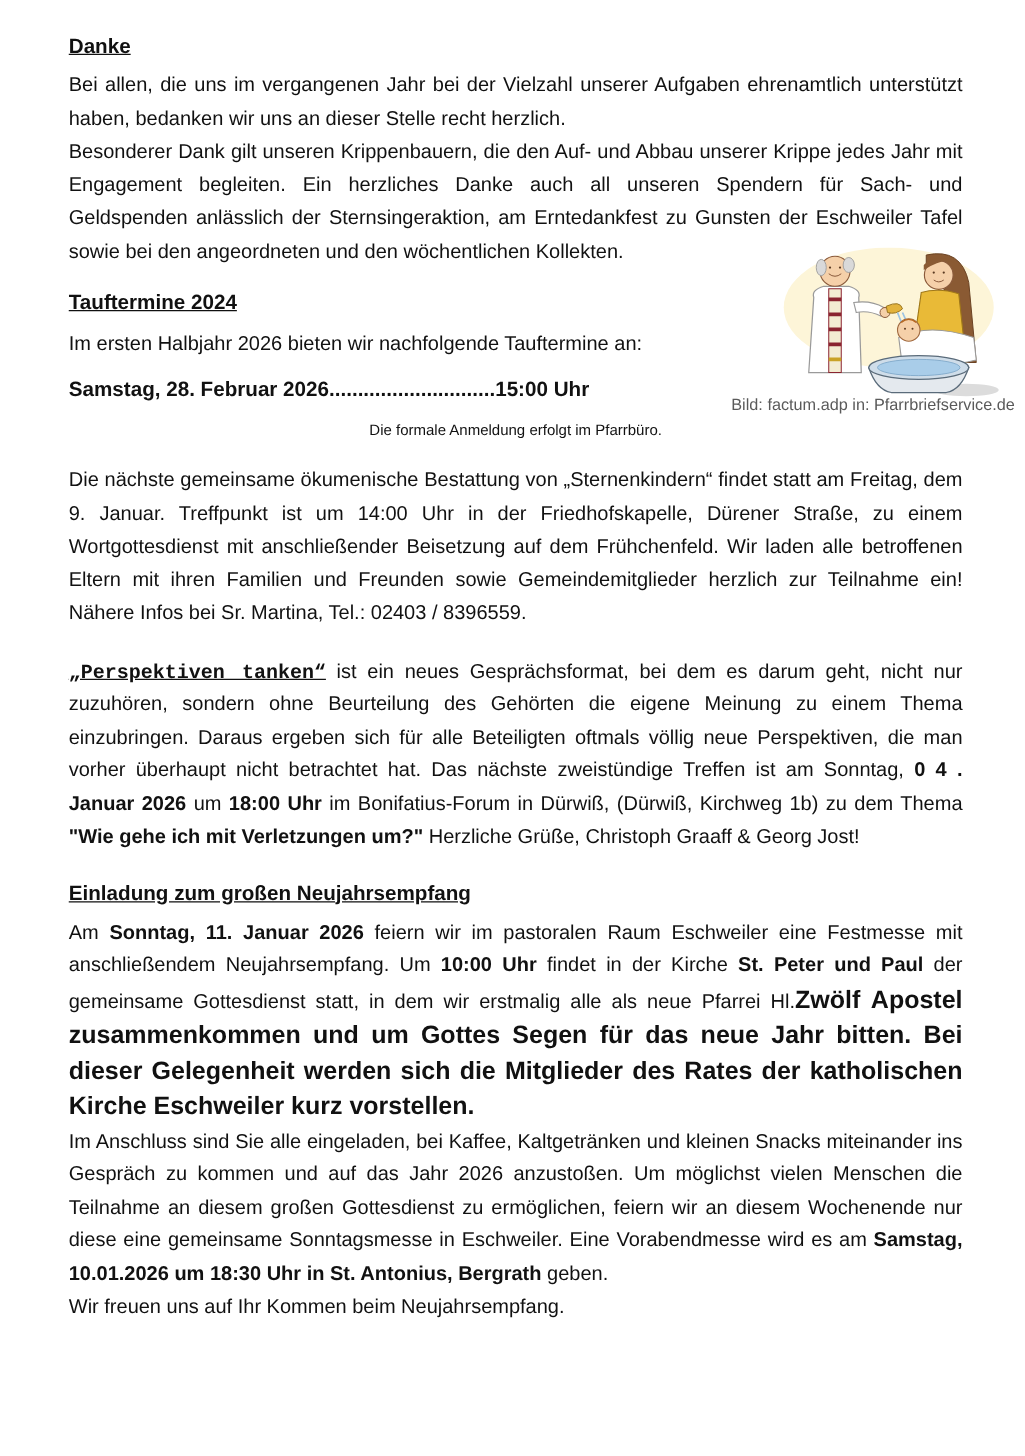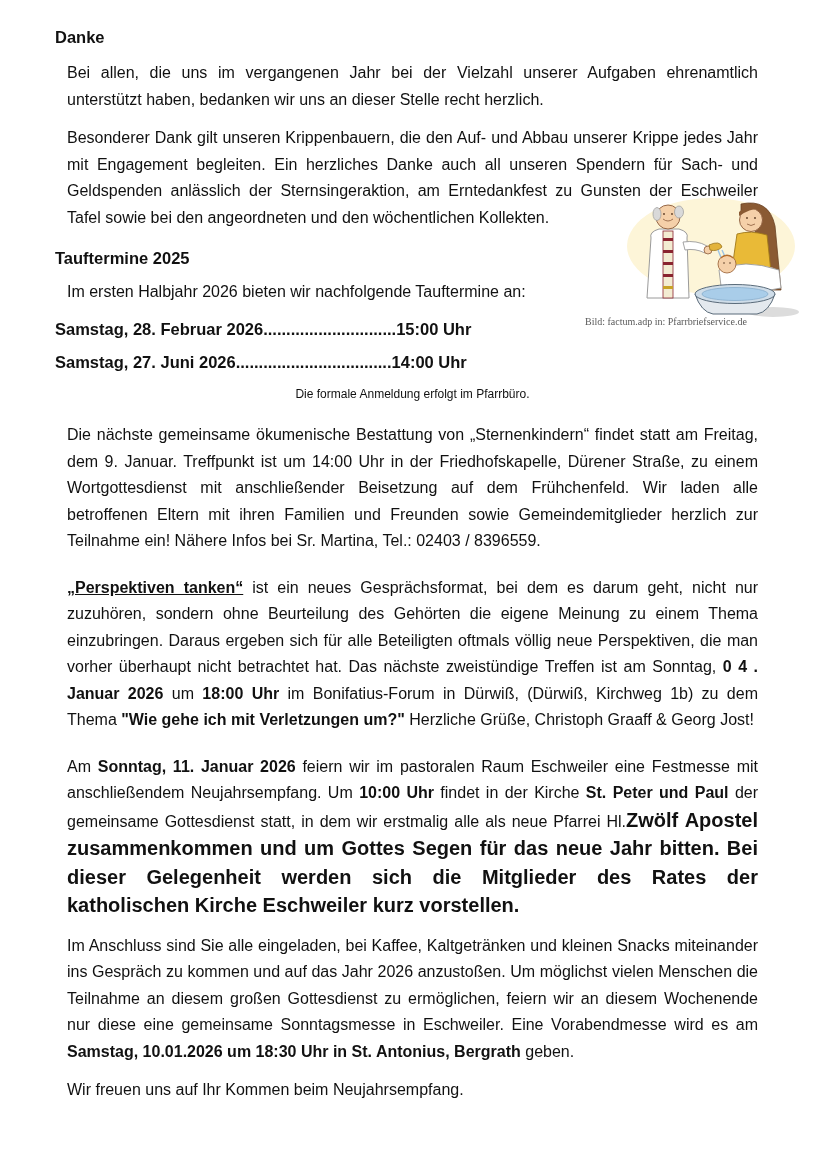--- a/index.html
+++ b/index.html
@@ -1,50 +1,49 @@
 <!DOCTYPE html>
 <html><head>
 <meta charset="utf-8">
 <style>
   html,body{margin:0;padding:0;background:#ffffff;}
   body{width:820px;height:1165px;overflow:hidden;
        font-family:"Liberation Sans","DejaVu Sans",sans-serif;color:#111;}
   .page{position:relative;width:820px;height:1165px;box-sizing:border-box;
         padding:26px 50px 0 55px;}
   .heading{font-weight:bold;font-size:16.5px;line-height:22px;margin:0 0 8px 0;}
-  .heading .u{}
+  .heading .u{text-decoration:underline;}
   .sec{margin-top:16px;}
-  .para{font-size:16px;line-height:26.5px;text-align:justify;margin:12px;}
+  .para{font-size:16px;line-height:26.5px;text-align:justify;margin:0;}
   .para.nojust{text-align:left;}
   b,.bold{font-weight:bold;}
-  .lead-underline{font-weight:bold;text-decoration:underline;}
+  .lead-underline{font-weight:bold;text-decoration:underline;font-family:Liberation Mono, monospace;}
   .big{font-size:20px;font-weight:bold;}
   .termin{font-size:16.5px;font-weight:bold;line-height:22px;margin:11px 0 0 0;}
   .notes{font-size:12px;line-height:24.5px;margin-top:9px;text-align:center;}
   .figure{position:absolute;left:623px;top:198px;width:182px;height:142px;}
   .figure svg{display:block;}
   .caption{position:absolute;left:-38px;top:118px;width:220px;
-           font-size:10px;color:#5a5a5a;white-space:nowrap;font-family:Liberation Serif, serif;}
+           font-size:13px;color:#5a5a5a;white-space:nowrap;}
 </style>
 </head>
 <body>
 
 <div class="page">
 
   <div class="sec" style="margin-top:0;">
     <h3 class="heading"><span class="u">Danke</span></h3>
     <p class="para">Bei allen, die uns im vergangenen Jahr bei der Vielzahl unserer Aufgaben ehrenamtlich unterstützt haben, bedanken wir uns an dieser Stelle recht herzlich.</p>
     <p class="para">Besonderer Dank gilt unseren Krippenbauern, die den Auf- und Abbau unserer Krippe jedes Jahr mit Engagement begleiten. Ein herzliches Danke auch all unseren Spendern für Sach- und Geldspenden anlässlich der Sternsingeraktion, am Erntedankfest zu Gunsten der Eschweiler Tafel sowie bei den angeordneten und den wöchentlichen Kollekten.</p>
   </div>
 
   <div class="sec">
-    <h3 class="heading"><span class="u">Tauftermine 2025</span></h3>
+    <h3 class="heading"><span class="u">Tauftermine 2024</span></h3>
     <p class="para nojust" style="margin-top:10px;">Im ersten Halbjahr 2026 bieten wir nachfolgende Tauftermine an:</p>
     <p class="termin">Samstag, 28. Februar 2026.............................15:00 Uhr</p>
-    <p class="termin">Samstag, 27. Juni 2026..................................14:00 Uhr</p>
     <div class="notes">
       <div>Die formale Anmeldung erfolgt im Pfarrbüro.</div>
     </div>
   </div>
 
   <div class="figure">
     <svg width="182" height="120" viewBox="0 0 182 120">
       <ellipse cx="88" cy="48" rx="84" ry="48" fill="#fdf5d8"></ellipse>
 
       <path d="M28 40 Q26 34 36 31 L56 31 Q66 34 64 40 L66 100 L24 100 Z" fill="#ffffff" stroke="#9a9a9a" stroke-width="1"></path>
@@ -93,18 +92,19 @@
 
   <div class="sec">
     <p class="para">Die nächste gemeinsame ökumenische Bestattung von „Sternenkindern“ findet statt am Freitag, dem 9. Januar. Treffpunkt ist um 14:00 Uhr in der Friedhofskapelle, Dürener Straße, zu einem Wortgottesdienst mit anschließender Beisetzung auf dem Frühchenfeld. Wir laden alle betroffenen Eltern mit ihren Familien und Freunden sowie Gemeindemitglieder herzlich zur Teilnahme ein! Nähere Infos bei Sr. Martina, Tel.: 02403 / 8396559.</p>
   </div>
 
   <div class="sec" style="margin-top:20px;">
     <p class="para"><span class="lead-underline">„Perspektiven tanken“</span><span> ist ein neues Gesprächsformat, bei dem es darum geht, nicht nur zuzuhören, sondern ohne Beurteilung des Gehörten die eigene Meinung zu einem Thema einzubringen. Daraus ergeben sich für alle Beteiligten oftmals völlig neue Perspektiven, die man vorher überhaupt nicht betrachtet hat. Das nächste zweistündige Treffen ist am Sonntag, </span><b>0 4 . Januar 2026</b><span> um </span><b>18:00 Uhr</b><span> im Bonifatius-Forum in Dürwiß, (Dürwiß, Kirchweg 1b) zu dem Thema </span><b>"Wie gehe ich mit Verletzungen um?"</b><span> Herzliche Grüße, Christoph Graaff &amp; Georg Jost!</span></p>
   </div>
 
   <div class="sec" style="margin-top:20px;">
+    <h3 class="heading"><span class="u">Einladung zum großen Neujahrsempfang</span></h3>
     <p class="para"><span>Am </span><b>Sonntag, 11. Januar 2026</b><span> feiern wir im pastoralen Raum Eschweiler eine Festmesse mit anschließendem Neujahrsempfang. Um </span><b>10:00 Uhr</b><span> findet in der Kirche </span><b>St. Peter und Paul</b><span> der gemeinsame Gottesdienst statt, in dem wir erstmalig alle als neue Pfarrei Hl.</span><span class="big">Zwölf Apostel zusammenkommen und um Gottes Segen für das neue Jahr bitten. Bei dieser Gelegenheit werden sich die Mitglieder des Rates der katholischen Kirche Eschweiler kurz vorstellen.</span></p>
     <p class="para"><span>Im Anschluss sind Sie alle eingeladen, bei Kaffee, Kaltgetränken und kleinen Snacks miteinander ins Gespräch zu kommen und auf das Jahr 2026 anzustoßen. Um möglichst vielen Menschen die Teilnahme an diesem großen Gottesdienst zu ermöglichen, feiern wir an diesem Wochenende nur diese eine gemeinsame Sonntagsmesse in Eschweiler. Eine Vorabendmesse wird es am </span><b>Samstag, 10.01.2026 um 18:30 Uhr in St. Antonius, Bergrath</b><span> geben.</span></p>
     <p class="para nojust">Wir freuen uns auf Ihr Kommen beim Neujahrsempfang.</p>
   </div>
 
 </div>
 
 </body></html>

